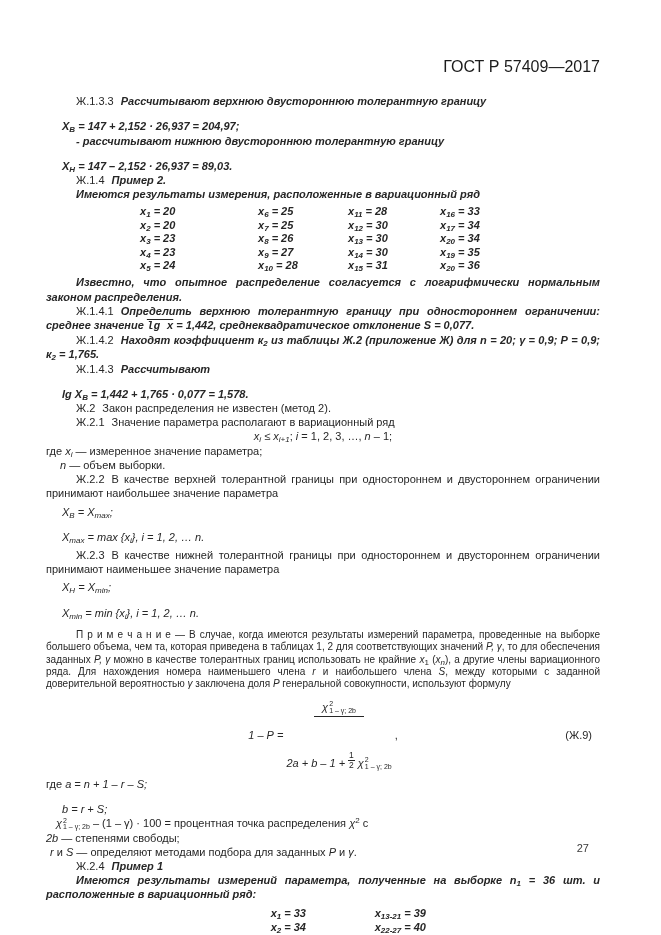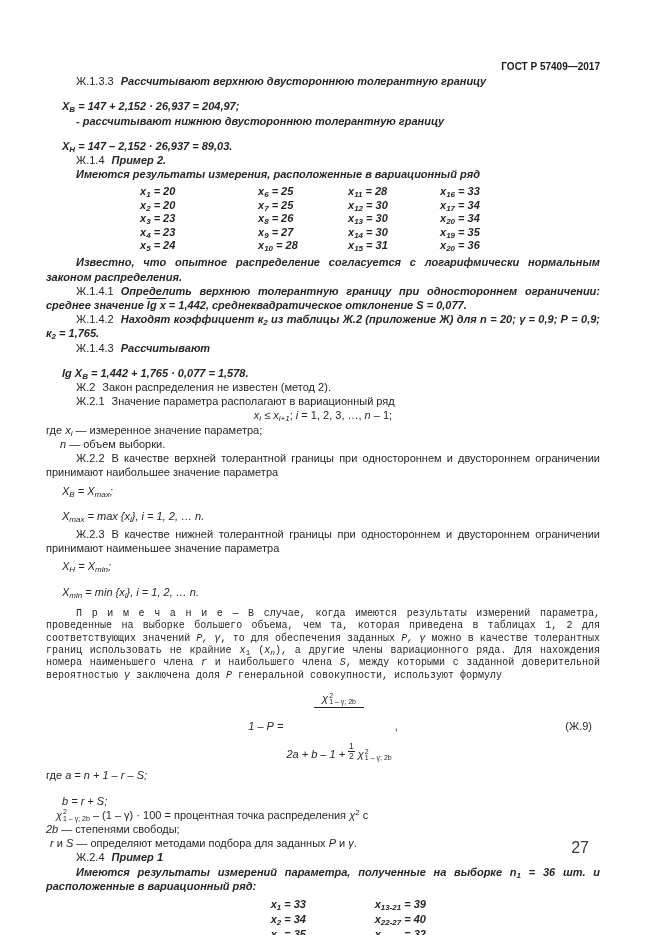--- a/index.html
+++ b/index.html
@@ -3,49 +3,49 @@
 <meta charset="utf-8">
 <style>
   html,body {margin:0; padding:0; background:#ffffff;}
   .page {
     position:relative; width:661px; height:935px; background:#ffffff;
     box-sizing:border-box; padding:60px 61px 0 46px; overflow:hidden;
     font-family:"Liberation Sans", sans-serif; font-size:11px; line-height:14.2px;
     color:#262626;
   }
   p {margin:0; padding:0;}
-  .doc-header {text-align:right; font-weight:bold; font-size:10px; color:#1c1c1c;}
+  .doc-header {text-align:right; font-weight:normal; font-size:16px; margin-bottom:20px; color:#1c1c1c;}
   .bi {font-weight:bold; font-style:italic;}
   .it {font-style:italic;}
   .ind {text-indent:30px;}
   .just {text-align:justify;}
   .center {text-align:center;}
   .mathline {padding-left:16px;margin-top:11px;}
   .pl14 {padding-left:14px;}
   .pl10 {padding-left:10px;}
   .pl4 {padding-left:4px;}
   .mt4 {margin-top:4px;}
   .gap-r {margin-right:7px; font-weight:normal; font-style:normal;}
   sub {font-size:8px; vertical-align:-2px; line-height:0;}
   sup {font-size:8px; vertical-align:4px; line-height:0;}
-  .ovl {text-decoration:overline;}
+  .ovl {text-decoration:overline;font-family:Liberation Mono, monospace;}
   .vtable {display:grid; font-weight:bold; font-style:italic;}
   .vtable1 {grid-template-columns:118px 90px 92px auto; margin:4px 0 3px 94px; line-height:13.4px;}
   .vtable2 {grid-template-columns:118px 120px; margin:4px 0 0 142px; line-height:14.8px; justify-items:end;}
-  .note {font-size:10px; line-height:12.4px; margin-top:9px; text-align:justify; text-indent:30px;font-family:Liberation Mono, monospace;}
+  .note {font-size:10px; line-height:12.4px; margin-top:9px; text-align:justify; text-indent:30px;}
   .chiw {display:inline-flex; align-items:center; font-style:italic; white-space:nowrap;}
   .chss {display:inline-flex; flex-direction:column; font-size:7px; line-height:6.5px; font-style:normal; margin-left:1px; transform:translateY(1px); text-align:left;}
   .formula-block {position:relative; display:flex; justify-content:center; align-items:center; margin:9px 0 7px; gap:3px;}
   .frac {display:inline-flex; flex-direction:column; align-items:center; vertical-align:middle;}
   .fr-num {border-bottom:1px solid #262626; padding:0 8px 2px; display:inline-flex; align-items:center;}
   .fr-den {padding-top:2px; display:inline-flex; align-items:flex-end;margin-top:32px;}
   .sfrac {display:inline-flex; flex-direction:column; text-align:center; font-size:8.5px; line-height:9px; margin:0 3px; font-style:normal;}
   .sfrac .top {border-bottom:1px solid #262626; padding:0 1px;}
   .f-label {position:absolute; right:8px; top:50%; transform:translateY(-50%);}
-  .page-number {position:absolute; top:841px; right:72px; font-size:16px; color:#3a3a3a;}
+  .page-number {position:absolute; top:841px; right:72px; font-size:11px; color:#3a3a3a;}
 </style>
 </head>
 <body>
 
 <div class="page">
 
   <div class="doc-header">ГОСТ Р 57409—2017</div>
 
   <p class="bi ind"><span class="gap-r bi">Ж.1.3.3</span><span>Рассчитывают верхнюю двустороннюю толерантную границу</span></p>
   <p class="bi mathline"><span>Х</span><sub>В</sub><span> = 147 + 2,152 · 26,937 = 204,97;</span></p>

